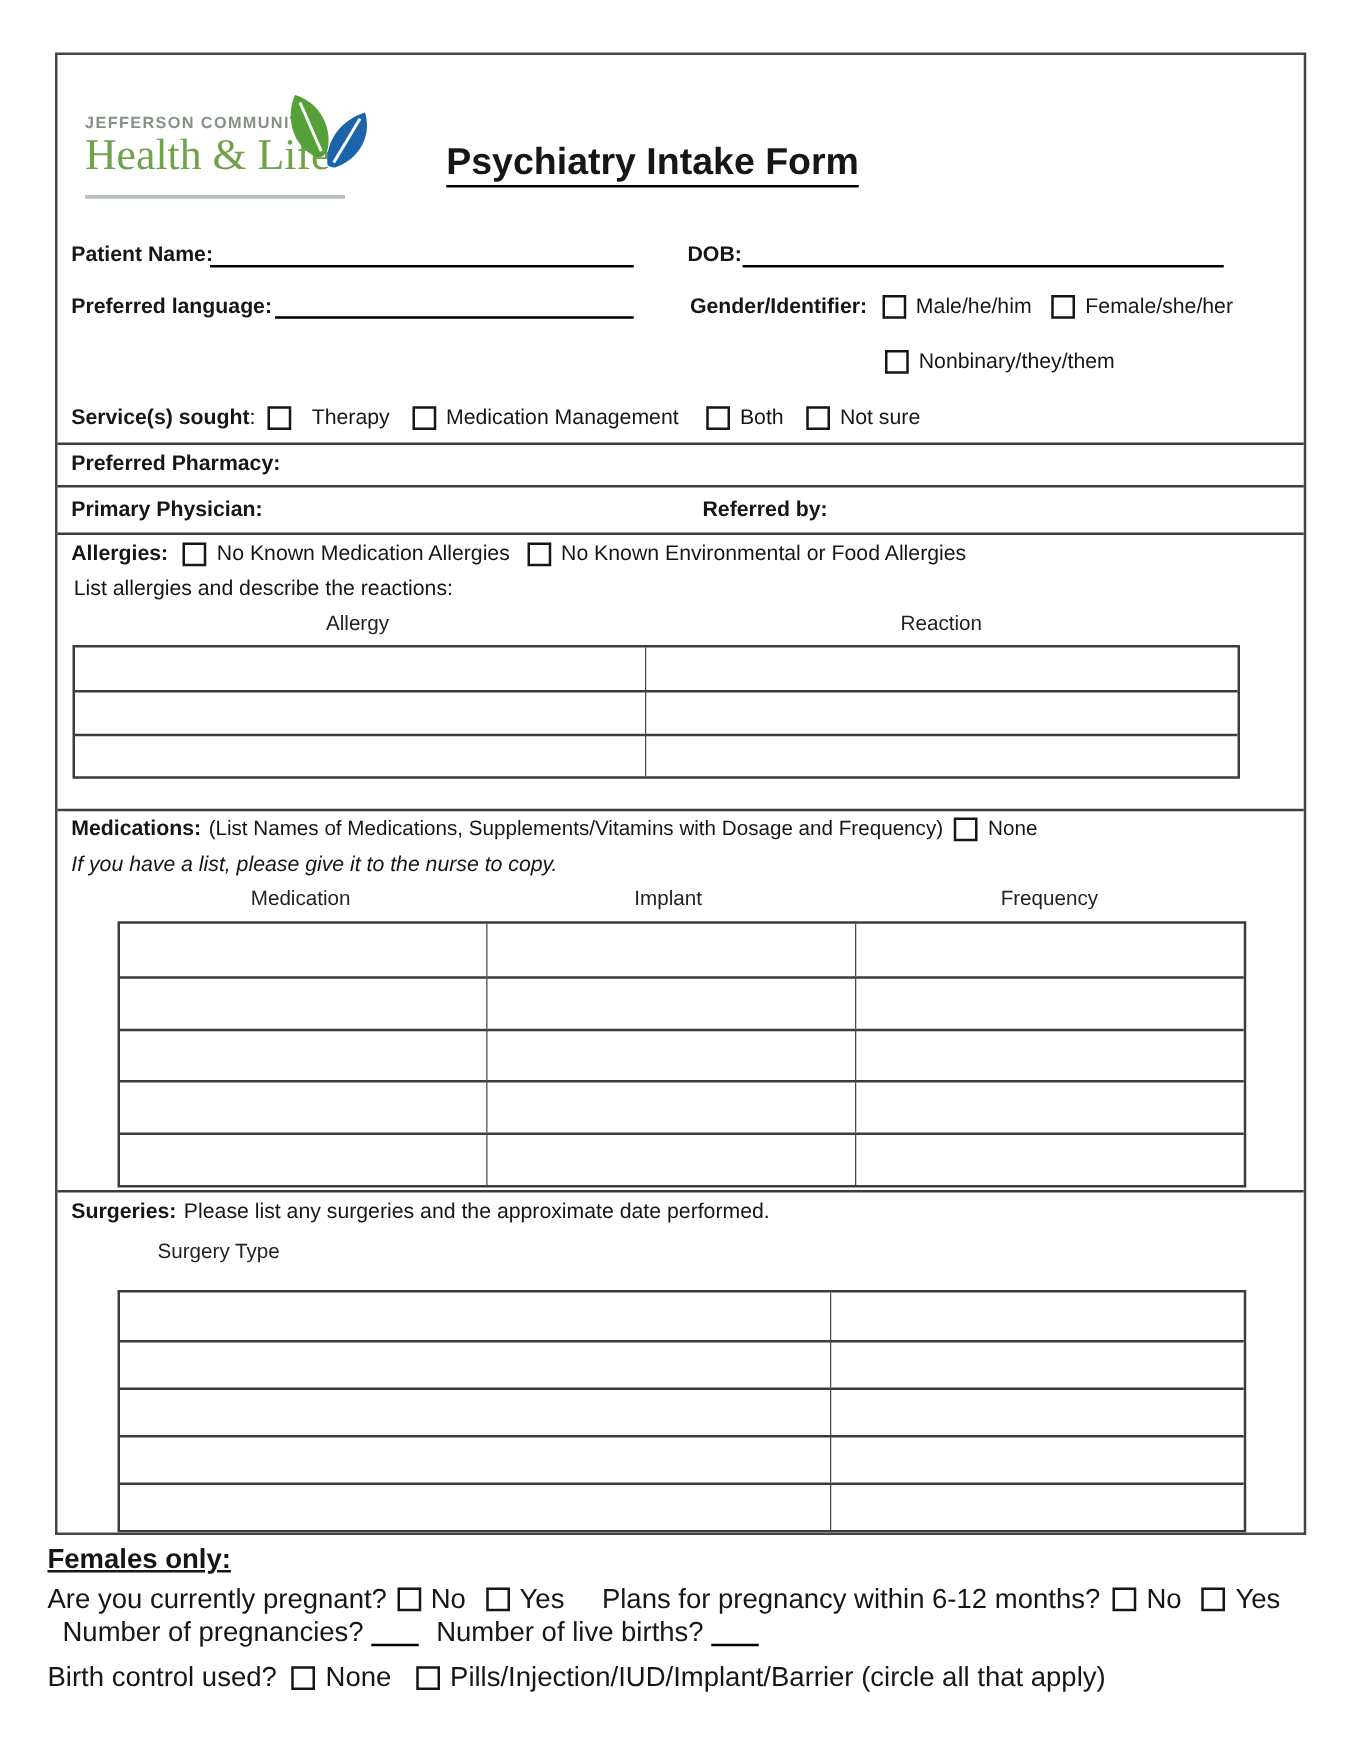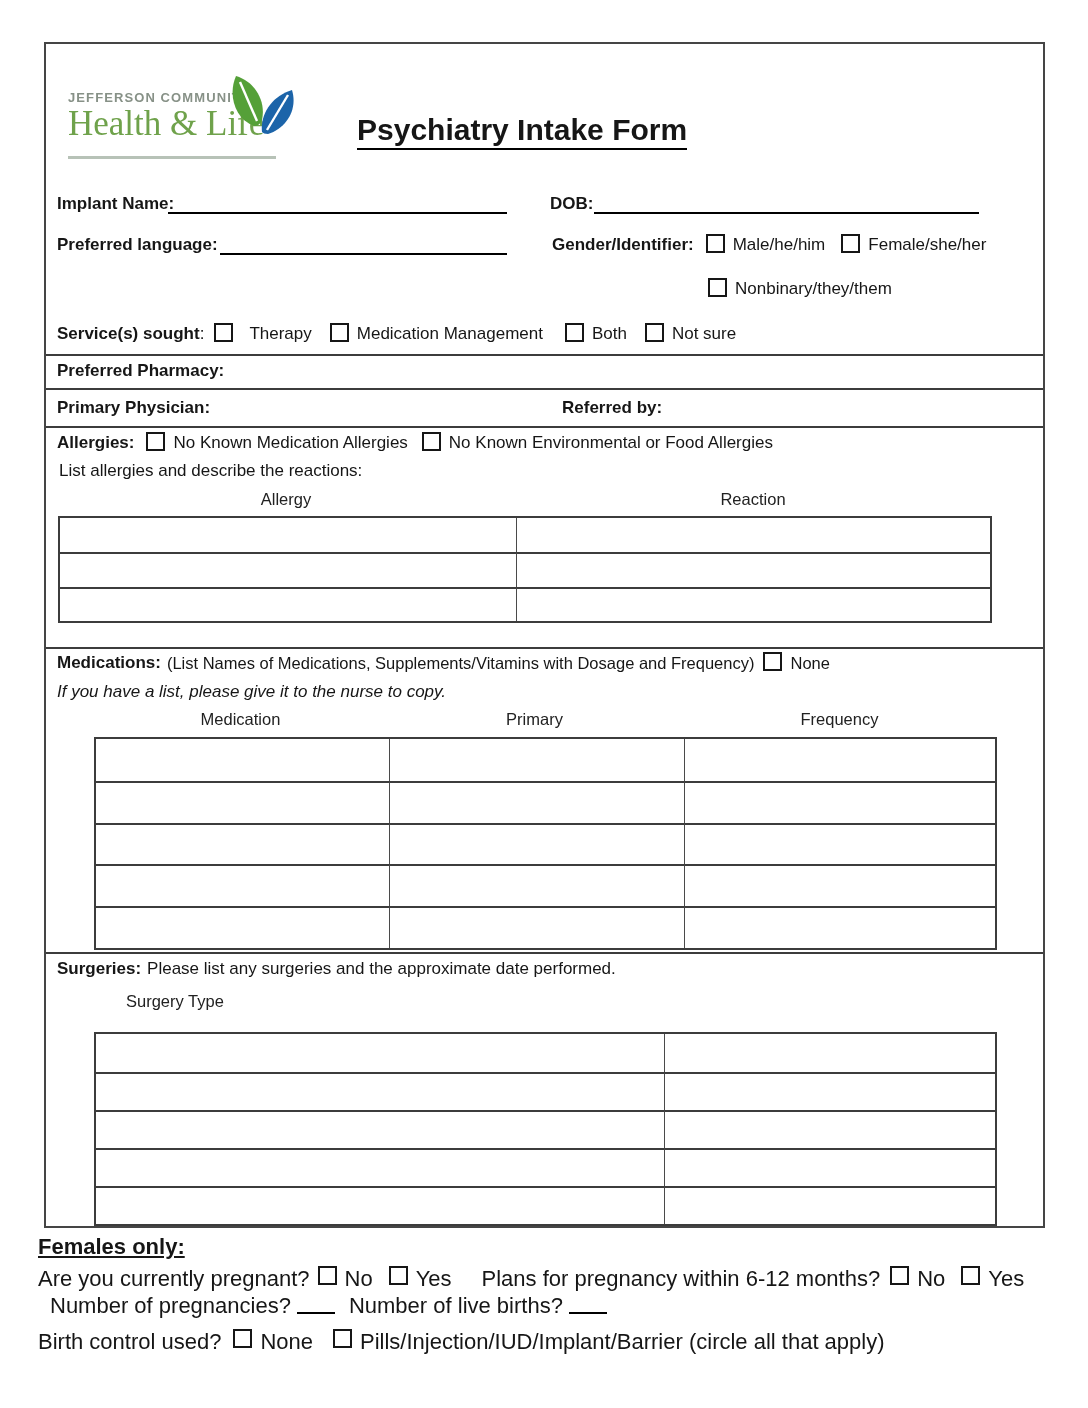--- a/index.html
+++ b/index.html
@@ -26,21 +26,21 @@
   .title{
     font-size:30px; font-weight:700; line-height:36px;
     border-bottom:2.5px solid #000; padding-bottom:2px;
   }
   .hr{position:absolute; left:0; right:0; height:0; border-top:2px solid #3c3c3c;}
   .cb{
     display:inline-block; width:15px; height:15px;
     border:2px solid #161616; background:#fff; flex:none;
     vertical-align:-2px;
   }
-  .flexrow{position:absolute; display:flex; align-items:flex-start; white-space:nowrap;}
+  .flexrow{position:absolute; display:flex; align-items:center; white-space:nowrap;}
   .blank{display:inline-block; height:19px; border-bottom:2px solid #000;}
   .ital{font-style:italic;}
   .colhead{position:absolute; font-size:16.5px; color:#222; text-align:center;}
   .cellgrid{position:absolute; display:grid; border:2px solid #3c3c3c; background:#fff;}
   .cellgrid .cell{border-top:2px solid #3c3c3c; border-left:1.5px solid #4a4a4a;}
   .cellgrid .cell.fr{border-top:none;}
   .cellgrid .cell.fc{border-left:none;}
   
   .logo-line1{font-size:13px; letter-spacing:1.1px; color:#879187; font-weight:700;}
   .logo-line2{font-family:"Liberation Serif", serif; font-size:35px; color:#6fa24b; line-height:38px;}
@@ -63,21 +63,21 @@
     <svg class="abs" style="left:178px; top:30px;" width="72" height="66" viewBox="0 0 72 66">
       <path d="M30 52 C10 44 4 20 12 2 C32 8 42 28 38 46 C36 50 34 52 30 52 Z" fill="#55a038"></path>
       <path d="M16 8 L33 47" stroke="#ffffff" stroke-width="2.4" fill="none"></path>
       <path d="M38 58 C36 40 48 22 68 16 C74 36 62 54 44 60 C41 60 39 59 38 58 Z" fill="#1c64a9"></path>
       <path d="M64 21 L43 56" stroke="#ffffff" stroke-width="2.4" fill="none"></path>
     </svg>
     <div class="abs" style="left:311px; top:68px;">
       <span class="title">Psychiatry Intake Form</span>
     </div>
 
-    <span class="abs t17 b" style="left:11px; top:149px;">Implant Name:</span>
+    <span class="abs t17 b" style="left:11px; top:149px;">Patient Name:</span>
     <span class="abs blank" style="left:122px; top:149px; width:339px;"></span>
     <span class="abs t17 b" style="left:504px; top:149px;">DOB:</span>
     <span class="abs blank" style="left:548px; top:149px; width:385px;"></span>
 
     <span class="abs t17 b" style="left:11px; top:190px;">Preferred language:</span>
     <span class="abs blank" style="left:174px; top:190px; width:287px;"></span>
     <div class="flexrow" style="left:506px; top:190px;">
       <span class="t17 b">Gender/Identifier:</span>
       <span class="cb" style="margin-left:12px;"></span>
       <span class="t17" style="margin-left:8px;">Male/he/him</span>
@@ -138,21 +138,21 @@
     <div class="hr" style="top:603px;"></div>
 
     <div class="flexrow" style="left:11px; top:608px;">
       <span class="t17 b">Medications:</span>
       <span class="t16" style="margin-left:6px;">(List Names of Medications, Supplements/Vitamins with Dosage and Frequency)</span>
       <span class="cb" style="margin-left:9px;"></span>
       <span class="t16" style="margin-left:8px;">None</span>
     </div>
     <span class="abs t17 ital" style="left:11px; top:637px;">If you have a list, please give it to the nurse to copy.</span>
     <div class="colhead" style="left:48px; top:666px; width:293px;">Medication</div>
-    <div class="colhead" style="left:341px; top:666px; width:295px;">Primary</div>
+    <div class="colhead" style="left:341px; top:666px; width:295px;">Implant</div>
     <div class="colhead" style="left:636px; top:666px; width:315px;">Frequency</div>
     <div class="cellgrid" style="left:48px; top:693px; width:899px; height:209px; grid-template-columns:293px 295px 1fr; grid-template-rows:repeat(5,1fr);">
         <div class="cell fr fc"></div>
         <div class="cell fr"></div>
         <div class="cell fr"></div>
         <div class="cell fc"></div>
         <div class="cell"></div>
         <div class="cell"></div>
         <div class="cell fc"></div>
         <div class="cell"></div>

